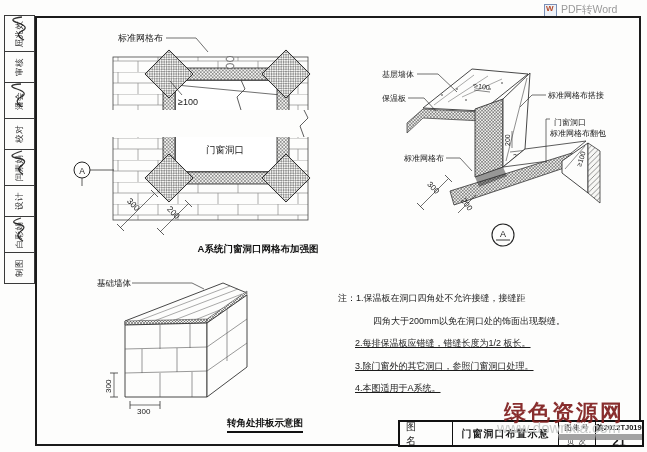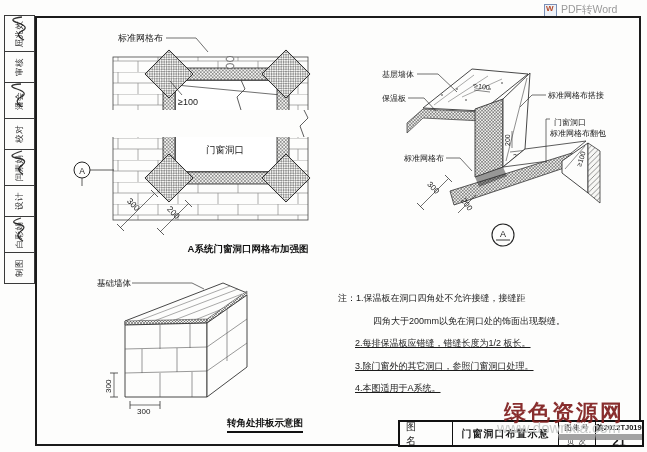--- a/index.html
+++ b/index.html
@@ -162,21 +162,21 @@
       <text font-size="8.5" transform="translate(112,188) rotate(45)" text-anchor="middle" y="-2">200</text>
     </g>
 
     <g>
       <circle cx="24" cy="142" r="8" fill="none" stroke="#222" stroke-width="1"></circle>
       <text x="24" y="145.5" font-size="8.5" text-anchor="middle">A</text>
       <line x1="32" y1="142" x2="56" y2="142" stroke="#333" stroke-width="0.8"></line>
       <line x1="24" y1="150" x2="24" y2="158" stroke="#333" stroke-width="0.8"></line>
     </g>
   </svg>
-  <div class="caption" style="left:158px;top:243px;width:180px;text-align:center;">A系统门窗洞口网格布加强图</div>
+  <div class="caption" style="left:168px;top:243px;width:180px;text-align:center;">A系统门窗洞口网格布加强图</div>
 
   <svg class="svgabs" style="left:362px;top:45px;" width="280" height="220" viewBox="0 0 280 220">
     <defs>
       <pattern id="p-xh2" width="3.2" height="3.2" patternUnits="userSpaceOnUse">
         <rect width="3.2" height="3.2" fill="#f1f1ef"></rect>
         <path d="M0,0 L3.2,3.2 M3.2,0 L0,3.2" stroke="#3f3f3f" stroke-width="0.5"></path>
       </pattern>
       <pattern id="p-dg2" width="5.5" height="5.5" patternUnits="userSpaceOnUse">
         <rect width="5.5" height="5.5" fill="#f7f7f5"></rect>
         <path d="M0,5.5 L5.5,0" stroke="#4a4a4a" stroke-width="0.6"></path>

